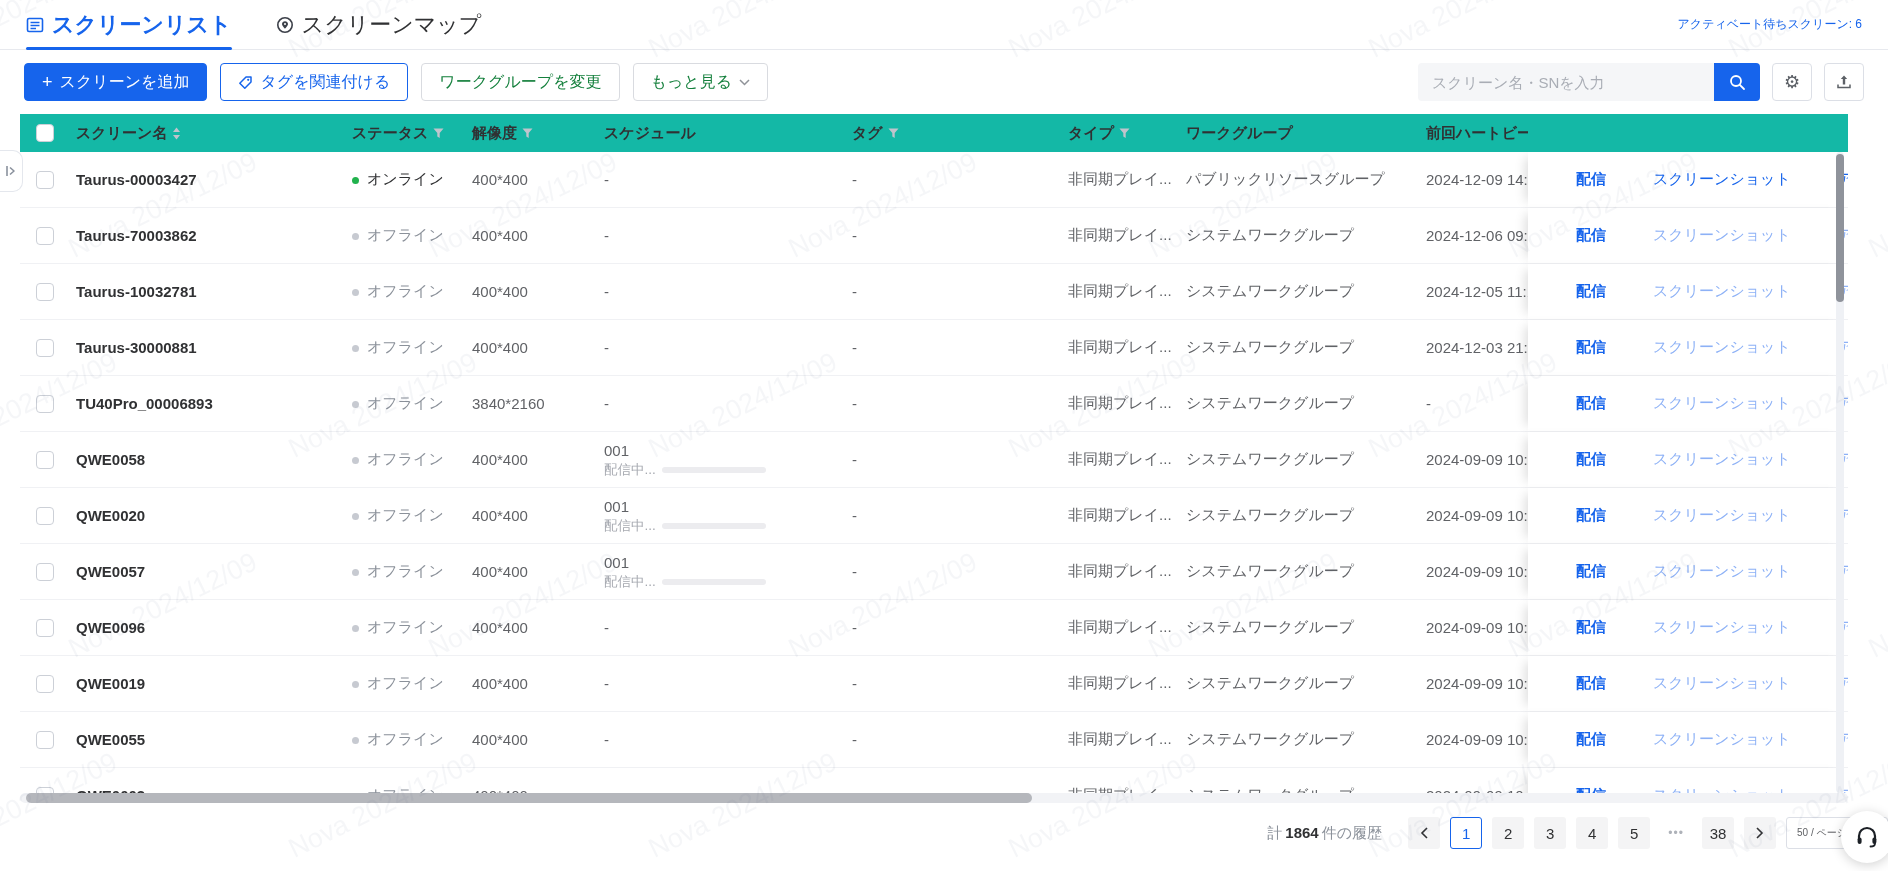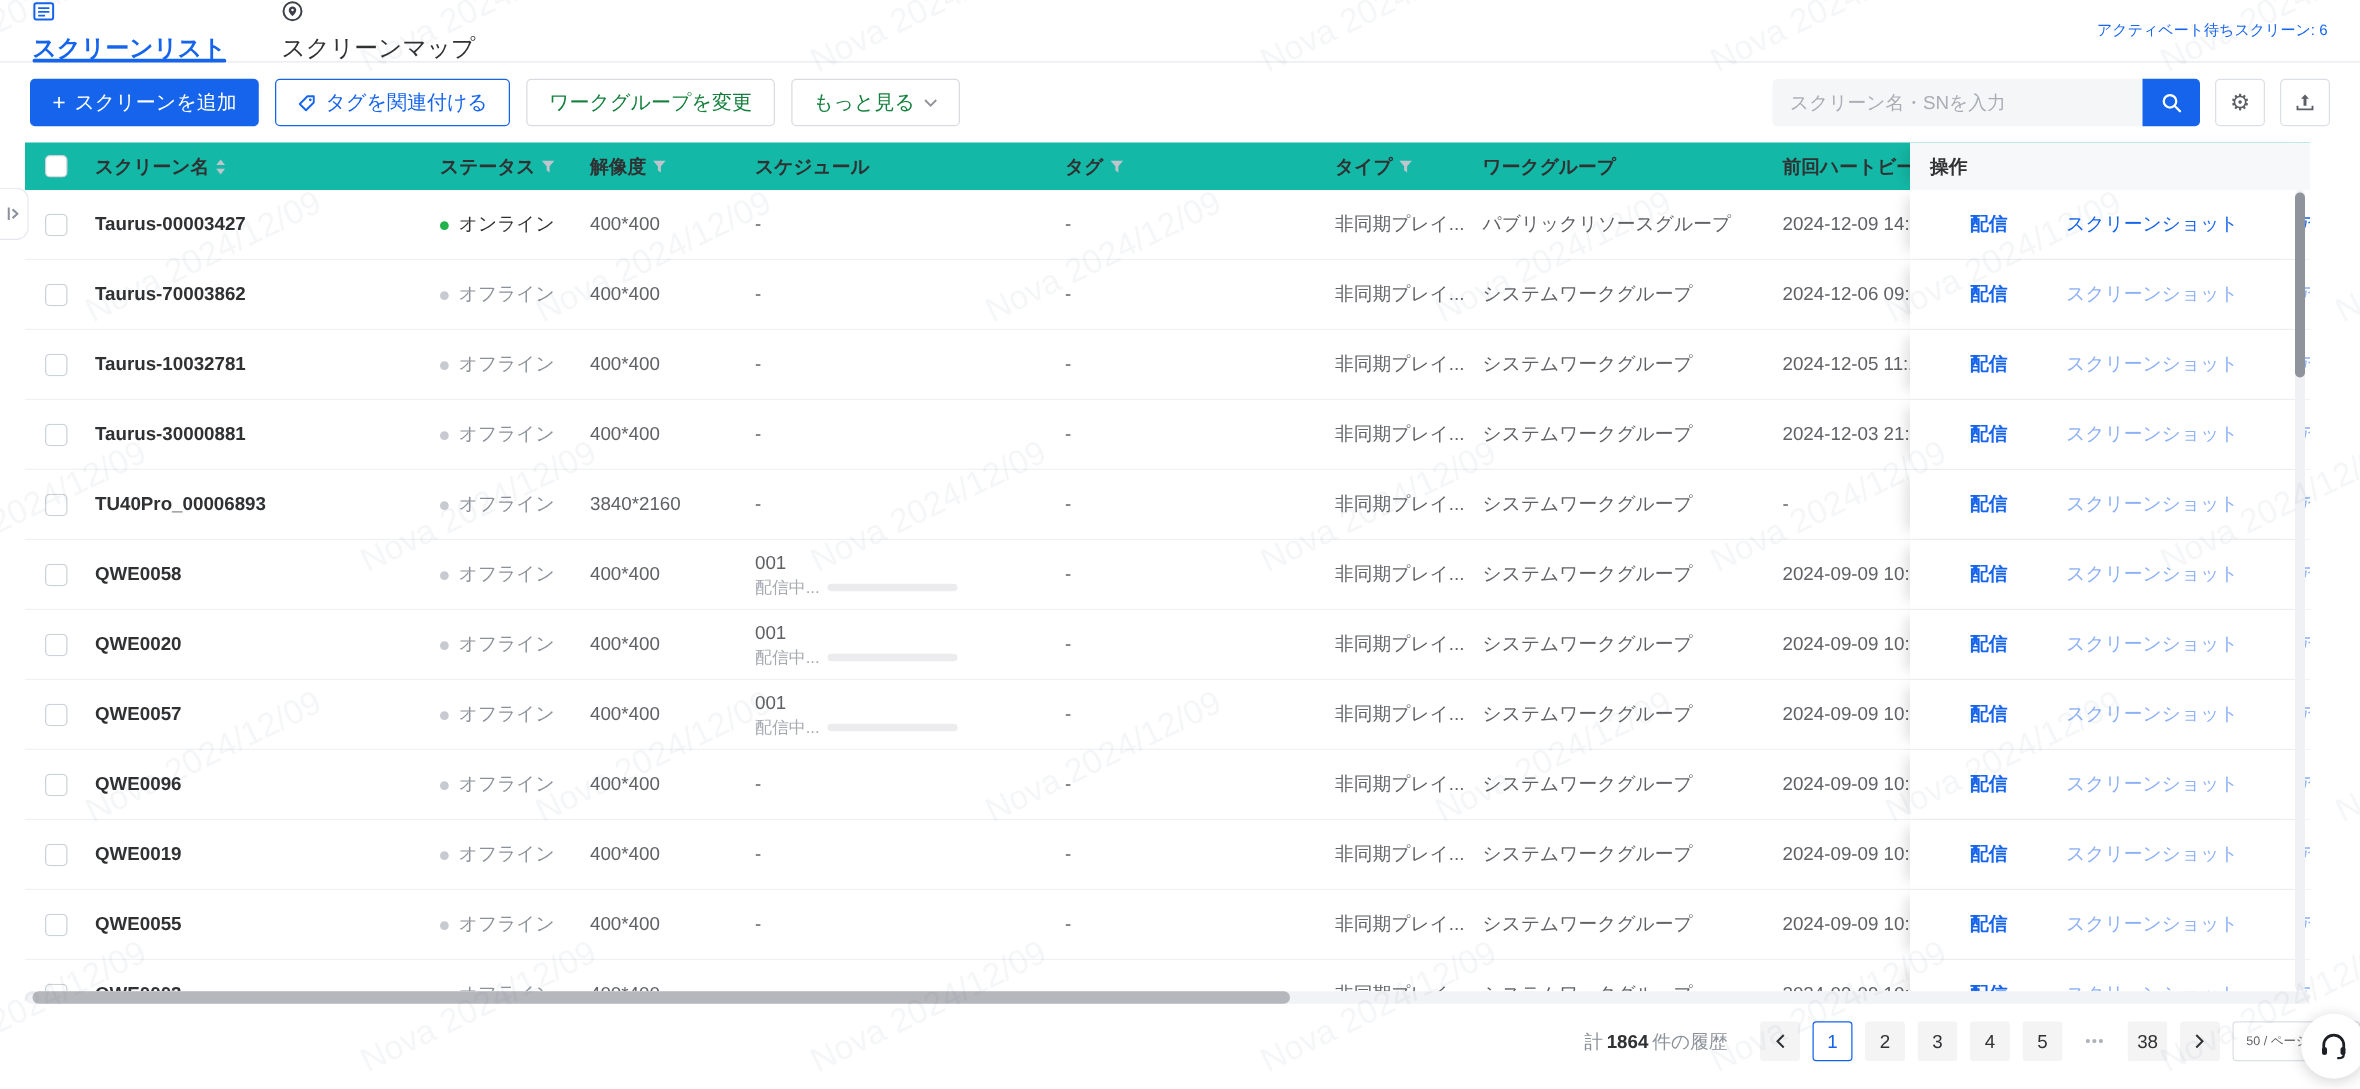--- a/index.html
+++ b/index.html
@@ -3,21 +3,21 @@
 <meta charset="utf-8">
 <style>
   * { box-sizing: border-box; margin: 0; padding: 0; }
   html,body { width:1888px; height:871px; }
   body {
     font-family: "Liberation Sans", "DejaVu Sans", sans-serif;
     background:#fff; color:#303133; overflow:hidden; position:relative;
   }
   
   .tabbar { height:50px; border-bottom:1px solid #e7e9ee; display:flex; align-items:center; padding:0 26px; }
-  .tab { display:flex; align-items:flex-start; gap:8px; font-size:19px; color:#303133; height:100%; position:relative; margin-right:44px; cursor:pointer;flex-direction:column; }
+  .tab { display:flex; align-items:center; gap:8px; font-size:22px; color:#303133; height:100%; position:relative; margin-right:44px; cursor:pointer; }
   .tab .ticon { display:flex; }
   .tab.active { color:#1664ec; font-weight:700; }
   .tab.active::after { content:""; position:absolute; left:0; right:0; bottom:-1px; height:3px; background:#1664ec; border-radius:2px; }
   .activation { margin-left:auto; color:#1664ec; font-size:12px; cursor:pointer; }
   
   .toolbar { display:flex; align-items:center; padding:13px 24px 0 24px; gap:13px; }
   .btn { height:38px; border-radius:4px; display:inline-flex; align-items:center; gap:7px; padding:0 17px; font-size:16px; background:#fff; border:1px solid #d9dbe0; color:#15803d; cursor:pointer; white-space:nowrap; }
   .btn.primary { background:#1664ec; border-color:#1664ec; color:#fff; }
   .btn.outline-blue { border-color:#1664ec; color:#1664ec; }
   .plus { font-size:18px; line-height:1; }
@@ -211,23 +211,20 @@
     <div class="cell c-type"><span class="hflex">
       <span>タイプ</span>
       <span>
             <svg width="11" height="11" viewBox="0 0 11 11">
               <path d="M0.5 0.5h10L6.7 5v5l-2.4-1.6V5z" fill="#c0c4cc"></path>
             </svg>
           </span>
     </span></div>
     <div class="cell c-wg"><span>ワークグループ</span></div>
     <div class="cell c-hb"><span>前回ハートビート</span></div>
-    <div class="cell c-act">
-        <span>操作</span>
-      </div>
   </div>
   <div class="tbody">
       <div class="trow">
         <div class="cell c-check">
           <div class="checkbox"></div>
         </div>
         <div class="cell c-name"><span class="screen-name">Taurus-00003427</span></div>
         <div class="cell c-status"><span class="dot online"></span><span class="st-online">オンライン</span></div>
         <div class="cell c-res"><span>400*400</span></div>
         <div class="cell c-sched"><span>-</span></div>

